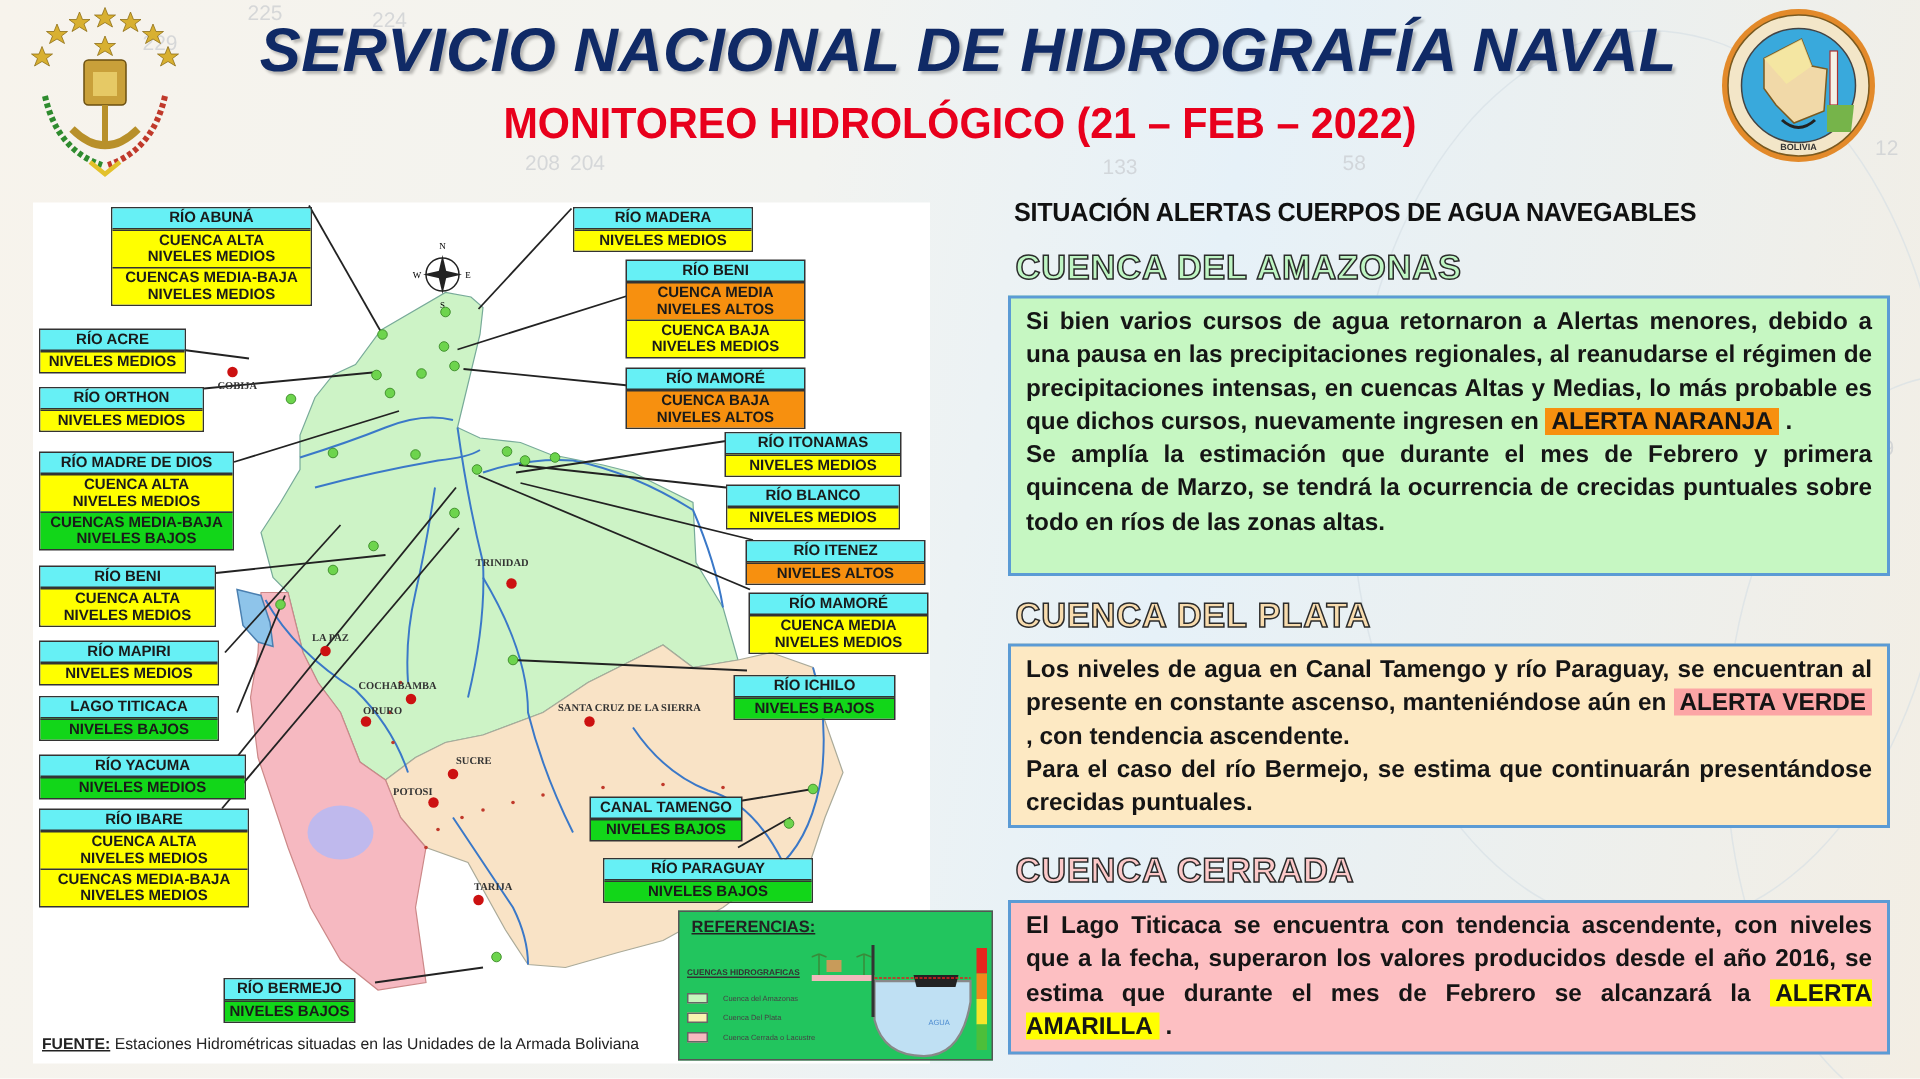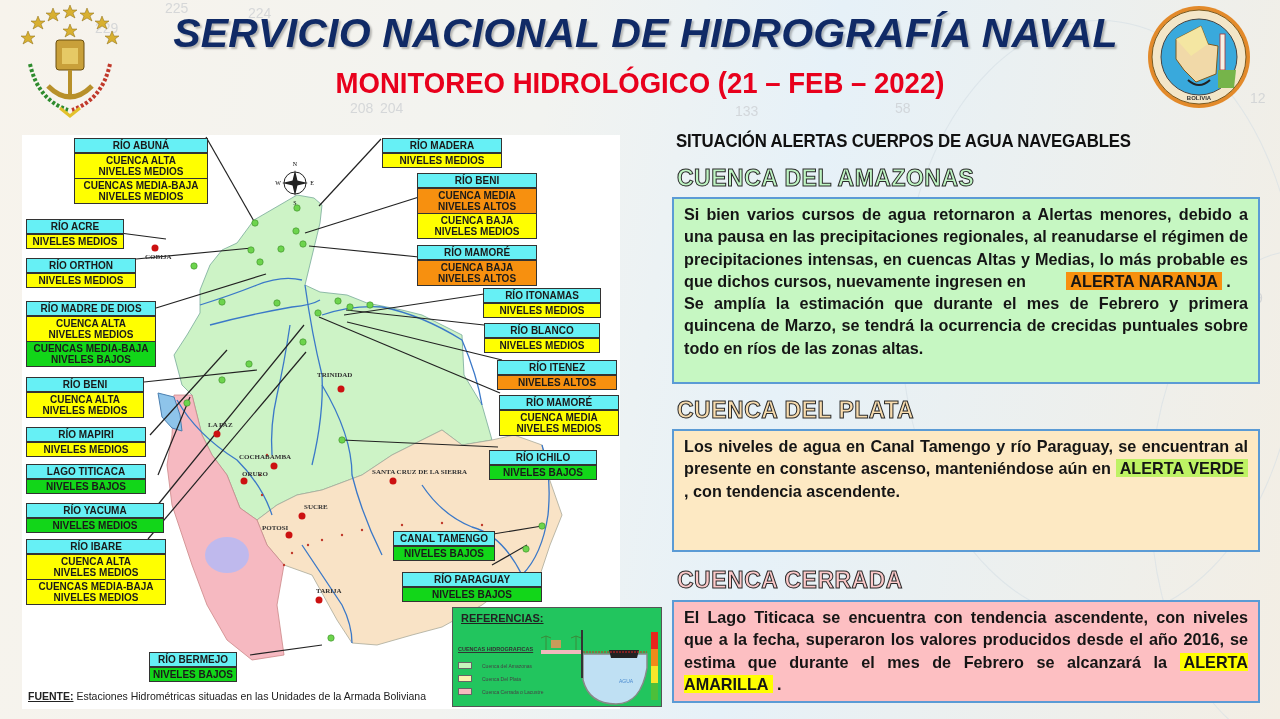--- a/index.html
+++ b/index.html
@@ -62,22 +62,22 @@
 
   .text-box {
     position: absolute; left: 672px; width: 588px; border: 2px solid #5b9bd5;
     font-size: 16.2px; font-weight: bold; color: #151515; line-height: 22.3px;
     padding: 4px 10px 6px 10px; text-align: justify;
   }
   .tb-amaz { top: 197px; height: 187px; background: #c6f7c2; }
   .tb-plata { top: 429px; height: 123px; background: #fde9c3; }
   .tb-cerr { top: 600px; height: 103px; background: #fdbfc2; }
   .hl { padding: 0 4px; }
-  .hl-nar { background: #f7900f; margin-left: 36px; }
-  .hl-ver { background: #bef264; }
+  .hl-nar { background: #f7900f; }
+  .hl-ver { background: #fca5a5; }
   .hl-ama { background: #ffff00; }
 </style>
 </head>
 <body>
 
 <div>
   <span class="bgnum" style="left:95px;top:20px">229</span>
   <span class="bgnum" style="left:165px;top:0px">225</span>
   <span class="bgnum" style="left:248px;top:5px">224</span>
   <span class="bgnum" style="left:350px;top:100px">208</span>
@@ -411,18 +411,19 @@
 
 <div class="cuenca-head ch-amaz">CUENCA DEL AMAZONAS</div>
 <div class="text-box tb-amaz">
   <span>Si bien varios cursos de agua retornaron a Alertas menores, debido a una pausa en las precipitaciones regionales, al reanudarse el régimen de precipitaciones intensas, en cuencas Altas y Medias, lo más probable es que dichos cursos, nuevamente ingresen en </span><span class="hl hl-nar">ALERTA NARANJA</span><span> .</span><br>
   <span>Se amplía la estimación que durante el mes de Febrero y primera quincena de Marzo, se tendrá la ocurrencia de crecidas puntuales sobre todo en ríos de las zonas altas.</span>
 </div>
 
 <div class="cuenca-head ch-plata">CUENCA DEL PLATA</div>
 <div class="text-box tb-plata">
   <span>Los niveles de agua en Canal Tamengo y río Paraguay, se encuentran al presente en constante ascenso, manteniéndose aún en </span><span class="hl hl-ver">ALERTA VERDE</span><span> , con tendencia ascendente.</span><br>
+  <span>Para el caso del río Bermejo, se estima que continuarán presentándose crecidas puntuales.</span>
 </div>
 
 <div class="cuenca-head ch-cerr">CUENCA CERRADA</div>
 <div class="text-box tb-cerr">
   <span>El Lago Titicaca se encuentra con tendencia ascendente, con niveles que a la fecha, superaron los valores producidos desde el año 2016, se estima que durante el mes de Febrero se alcanzará la </span><span class="hl hl-ama">ALERTA AMARILLA</span><span> .</span>
 </div>
 
 </body></html>

